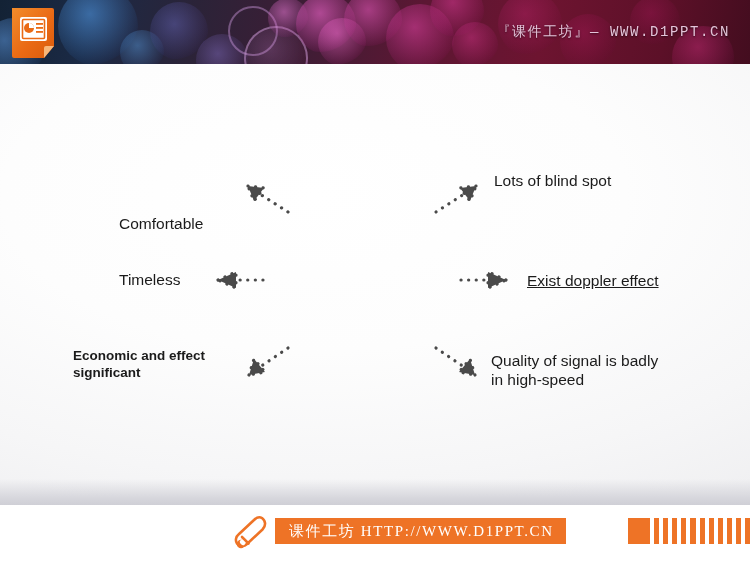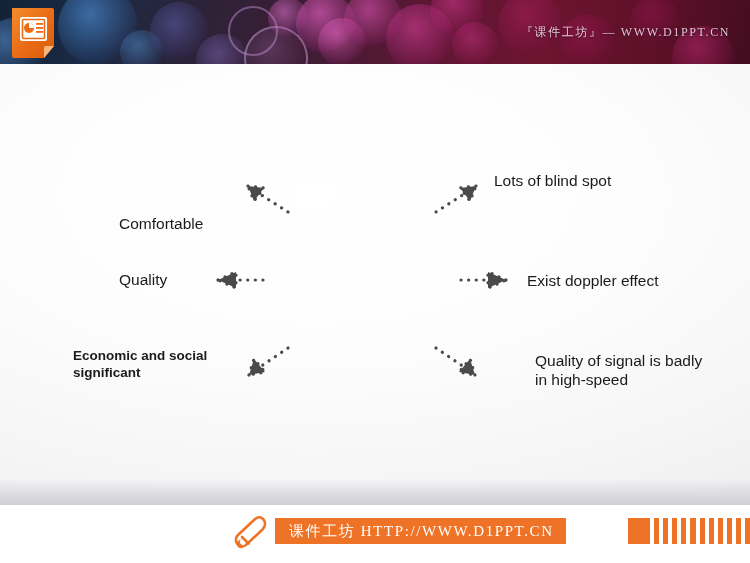--- a/index.html
+++ b/index.html
@@ -40,22 +40,22 @@
   }
   .bokeh.ring {
     background: transparent;
   }
   .header-title {
     position: absolute;
     right: 20px;
     top: 50%;
     transform: translateY(-50%);
     color: #e3c4d9;
-    font-family: Liberation Serif, serif;
-    font-size: 12px;
+    font-family: Liberation Mono, monospace;
+    font-size: 14px;
     letter-spacing: 1.6px;
     white-space: nowrap;
     text-shadow: 0 1px 2px rgba(0,0,0,0.55);
     z-index: 6;
   }
 
   
   .logo {
     position: absolute;
     left: 8px; top: 6px;
@@ -263,27 +263,27 @@
       <line x1="461" y1="216" x2="492" y2="216"></line>
       <polygon points="506,216 488,208 488,224"></polygon>
 
       <line x1="436" y1="284" x2="470" y2="307"></line>
       <polygon points="475,311 470,295 459,308"></polygon>
     </g>
   </svg>
 
 
   <div class="label" style="left:119px; top:106px;margin-top:44px;">Comfortable</div>
-  <div class="label" style="left:119px; top:206px;">Quality</div>
-  <div class="label bold" style="left:73px; top:283px;">Economic and social
+  <div class="label" style="left:119px; top:206px;">Timeless</div>
+  <div class="label bold" style="left:73px; top:283px;">Economic and effect
 significant</div>
 
   <div class="label right" style="left:494px; top:107px;">Lots of blind spot</div>
-  <div class="label right" style="left:527px; top:207px;">Exist doppler effect</div>
-  <div class="label right" style="left:491px; top:287px;margin-left:44px;">Quality of signal is badly
+  <div class="label right" style="left:527px; top:207px;text-decoration:underline;">Exist doppler effect</div>
+  <div class="label right" style="left:491px; top:287px;">Quality of signal is badly
 in high-speed</div>
 </div>
 
 <div class="footer">
   <div class="footer-pen">
     <svg viewBox="0 0 40 40" width="40" height="40">
       <g fill="none" stroke="#ee7326" stroke-width="2.6" stroke-linecap="round" stroke-linejoin="round">
         <path d="M30 5 C34 8 34 13 30.5 16.5 L15 31 C12 34 7 33.5 5 30.5 C3 27.5 4 23.5 6.5 21.5 L22 7 C25 4 27.5 3.5 30 5 Z"></path>
         <path d="M10 24 L16.5 30.5"></path>
       </g>

